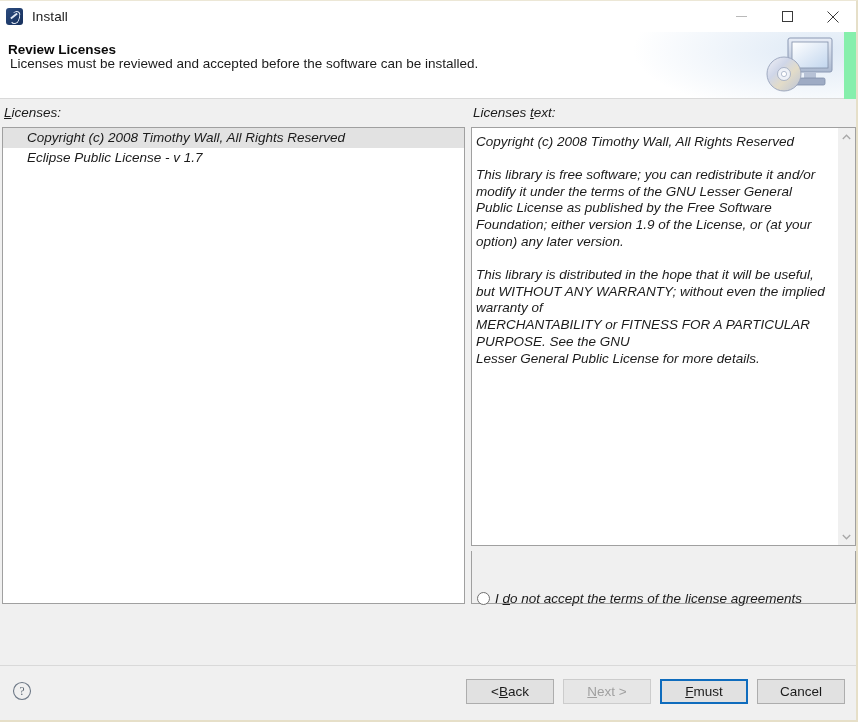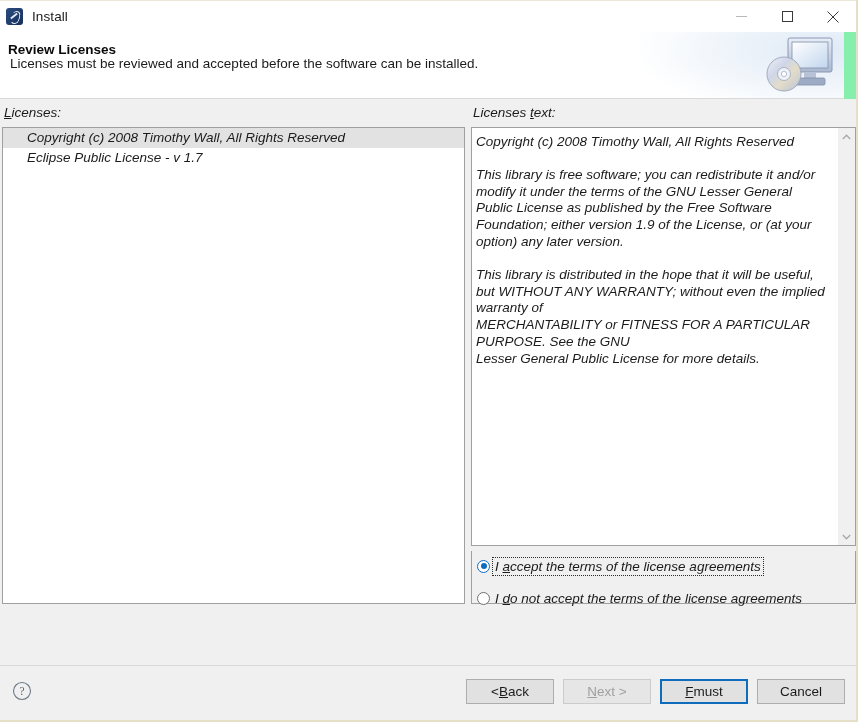--- a/index.html
+++ b/index.html
@@ -388,24 +388,20 @@
         </div>
         <div class="arrow down">
           <svg width="9" height="6" viewBox="0 0 9 6">
               <polyline points="0.8,1 4.5,4.8 8.2,1" fill="none" stroke="#a8a8a8" stroke-width="1.3"></polyline>
             </svg>
         </div>
       </div>
     </div>
 
     <div class="radio-group">
-      <div class="radio-row r1">
-        <span class="radio-mark on"></span>
-        <span class="radio-label focus"><span>I </span><span class="mn">a</span><span>ccept the terms of the license agreements</span></span>
-      </div>
       <div class="radio-row r2">
         <span class="radio-mark"></span>
         <span class="radio-label"><span>I </span><span class="mn">d</span><span>o not accept the terms of the license agreements</span></span>
       </div>
     </div>
 
   </div>
 
   <div class="footer">
     <div class="help-btn">

